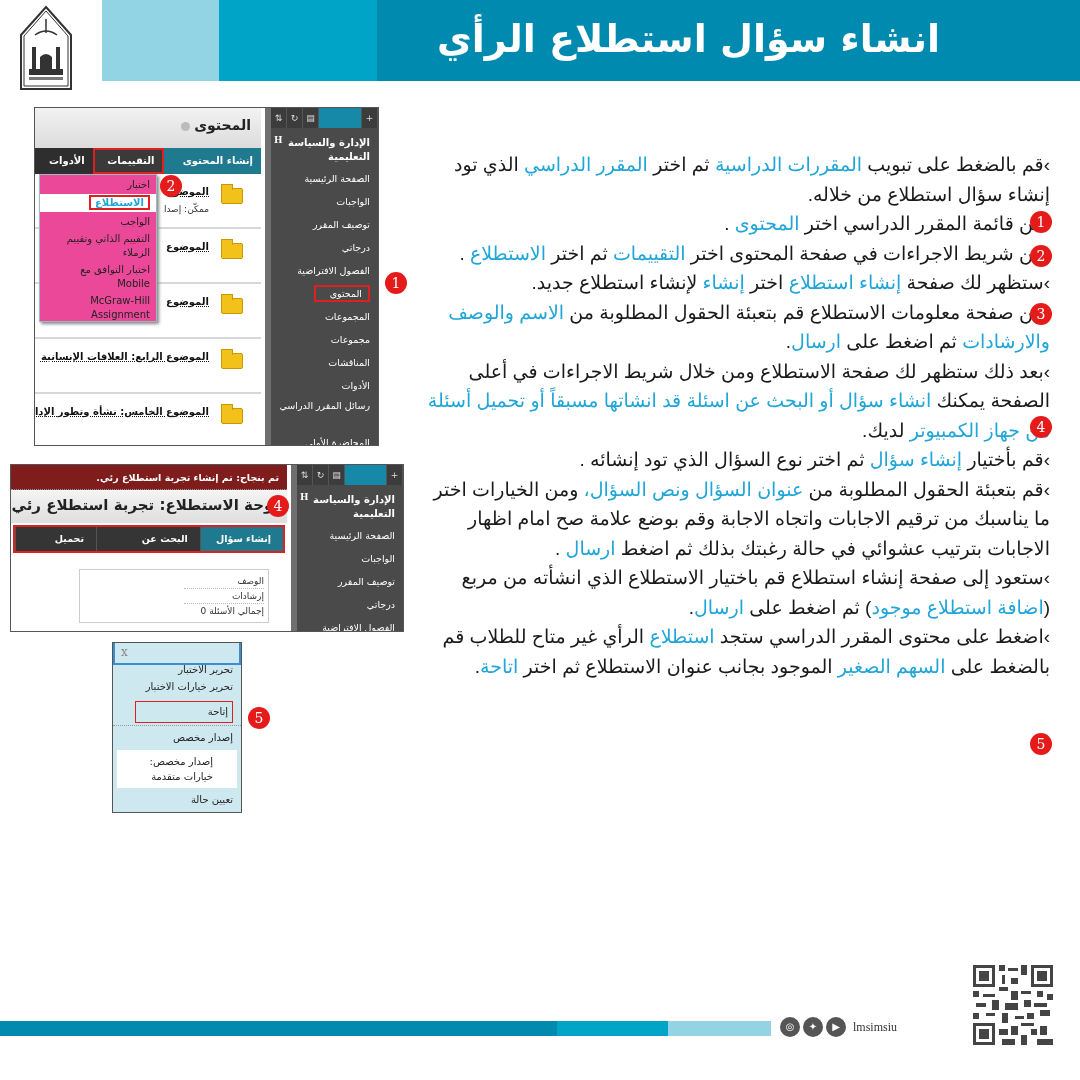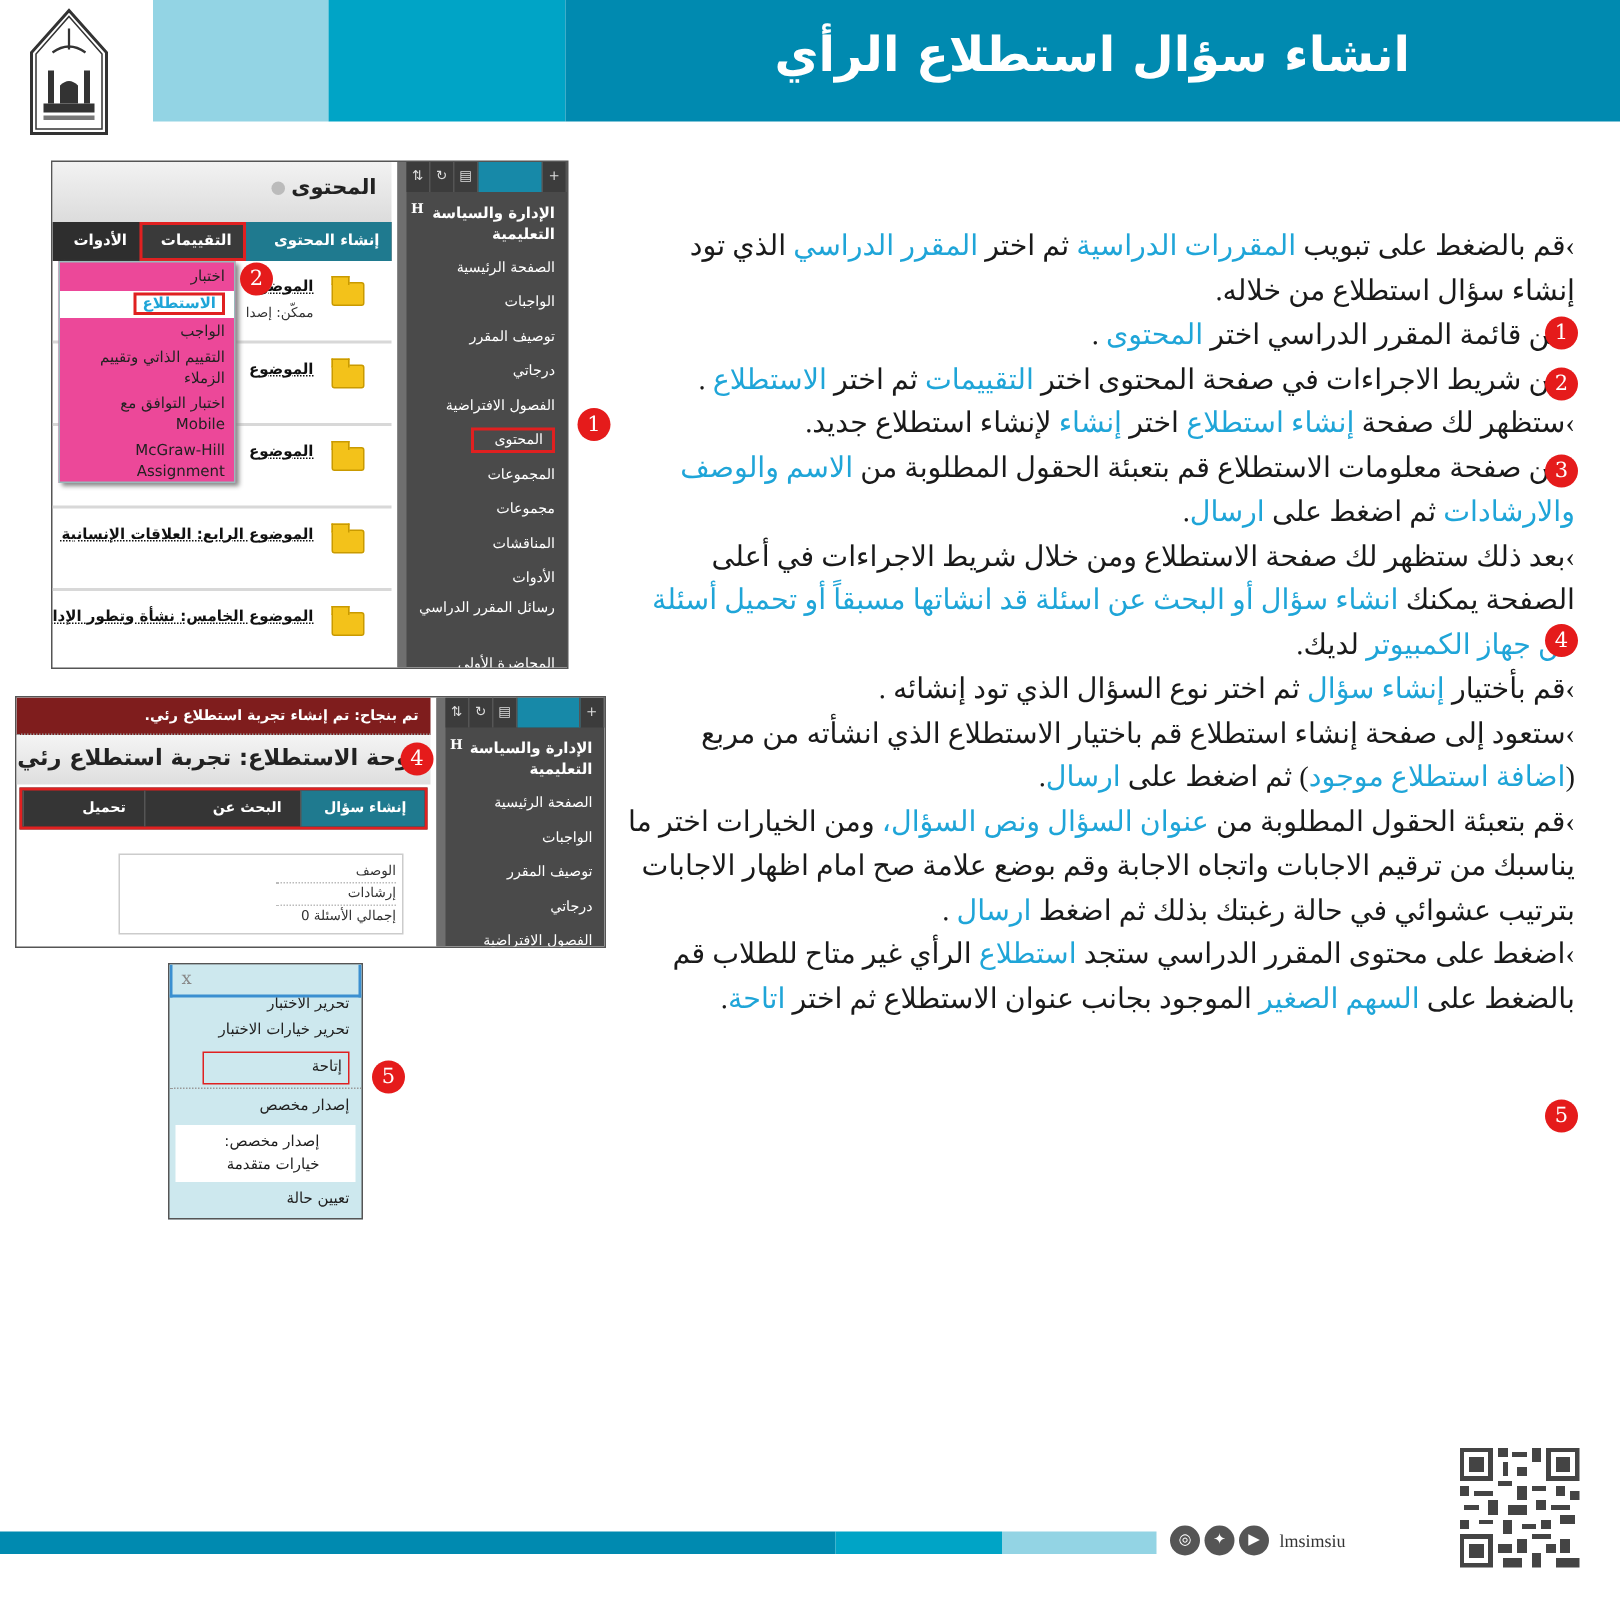--- a/index.html
+++ b/index.html
@@ -3,21 +3,21 @@
 <meta charset="utf-8">
 <style>
   * { box-sizing: border-box; margin: 0; padding: 0; }
   body { width: 1080px; height: 1080px; background: #ffffff; position: relative; overflow: hidden; font-family: "DejaVu Sans", sans-serif; }
 
   
   .logo { position: absolute; left: 17px; top: 5px; width: 58px; height: 86px; }
   .hdr-light { position: absolute; left: 102px; top: 0; width: 117px; height: 81px; background: #93d4e4; }
   .hdr-mid { position: absolute; left: 219px; top: 0; width: 158px; height: 81px; background: #00a4c6; }
   .hdr-dark { position: absolute; left: 377px; top: 0; width: 703px; height: 81px; background: #008ab0; }
-  .hdr-title { position: absolute; right: 140px; top: 17px; color: #fff; font-size: 32px; font-weight: bold; direction: rtl; font-family: "DejaVu Sans", sans-serif; }
+  .hdr-title { position: absolute; right: 140px; top: 17px; color: #fff; font-size: 38px; font-weight: bold; direction: rtl; font-family: "DejaVu Sans", sans-serif; }
 
   
   .shot1 { position: absolute; left: 34px; top: 107px; width: 345px; height: 339px; border: 1px solid #555; background: #fff; overflow: hidden; }
   .s1-sidebar { position: absolute; right: 0; top: 0; width: 113px; height: 100%; background: #4a4a4a; border-left: 6px solid #6f6f6f; }
   .sb-top { height: 20px; background: #3c3c3c; display: flex; direction: ltr; font-size: 9px; color: #ddd; }
   .sb-top span { width: 16px; text-align: center; line-height: 20px; border-right: 1px solid #555; }
   .sb-top .sb-blue { flex: 1; background: #1789a8; }
   .sb-title { color: #fff; font-size: 10px; font-weight: bold; direction: rtl; text-align: right; padding: 8px 8px 4px 14px; line-height: 1.35; position: relative; }
   .sb-title .h { position: absolute; left: 3px; top: 6px; font-family: "DejaVu Serif", serif; font-size: 9px; }
   .sb-item { color: #fff; font-size: 9.5px; direction: rtl; text-align: right; padding: 0 8px; height: 23px; line-height: 23px; }
@@ -63,21 +63,21 @@
   .s3-item { text-align: right; padding: 0 8px; line-height: 24px; }
   .s3-item.clip { line-height: 10px; height: 10px; overflow: hidden; margin-left: 24px; }
   .s3-item.sel { position: relative; border-bottom: 1px dotted #999; }
   .s3-item.sel span { display: inline-block; border: 1.5px solid #e02020; width: 98px; padding-right: 4px; line-height: 20px; margin: 2px 0; }
   .s3-white { background: #fff; padding: 4px 24px; text-align: right; line-height: 15px; margin: 0 4px; }
 
   
   .badge { position: absolute; width: 22px; height: 22px; border-radius: 50%; background: #e51b1b; color: #fff; font-family: "DejaVu Serif", serif; font-size: 14px; text-align: center; line-height: 22px; }
 
   
-  .instructions { position: absolute; right: 30px; top: 150px; width: 636px; direction: rtl; font-size: 19px; line-height: 29.5px; color: #1a1a1a; font-family: Liberation Serif, serif; }
+  .instructions { position: absolute; right: 30px; top: 150px; width: 636px; direction: rtl; font-size: 19px; line-height: 29.5px; color: #1a1a1a; font-family: Liberation Sans, sans-serif; }
   .instructions p { text-align: right; }
   .hl { color: #1fa5d8; }
 
   
   .ft-dark { position: absolute; left: 0; top: 1021px; width: 557px; height: 15px; background: #008ab0; }
   .ft-mid { position: absolute; left: 557px; top: 1021px; width: 111px; height: 15px; background: #00a4c6; }
   .ft-light { position: absolute; left: 668px; top: 1021px; width: 103px; height: 15px; background: #93d4e4; }
   .social { position: absolute; left: 780px; top: 1017px; display: flex; align-items: center; gap: 3px; }
   .soc-icon { width: 20px; height: 20px; border-radius: 50%; background: #555; color: #fff; font-size: 10px; text-align: center; line-height: 20px; }
   .handle { font-family: "Liberation Serif", serif; font-size: 12px; color: #333; margin-left: 4px; }
@@ -239,24 +239,24 @@
   <p>
     <span>›من صفحة معلومات الاستطلاع قم بتعبئة الحقول المطلوبة من </span><span class="hl">الاسم والوصف والارشادات</span><span> ثم اضغط على </span><span class="hl">ارسال</span><span>.</span>
   </p>
   <p>
     <span>›بعد ذلك ستظهر لك صفحة الاستطلاع ومن خلال شريط الاجراءات في أعلى الصفحة يمكنك </span><span class="hl">انشاء سؤال أو البحث عن اسئلة قد انشاتها مسبقاً أو تحميل أسئلة من جهاز الكمبيوتر</span><span> لديك.</span>
   </p>
   <p>
     <span>›قم بأختيار </span><span class="hl">إنشاء سؤال</span><span> ثم اختر نوع السؤال الذي تود إنشائه .</span>
   </p>
   <p>
+    <span>›قم بتعبئة الحقول المطلوبة من </span><span class="hl">عنوان السؤال ونص السؤال،</span><span> ومن الخيارات اختر ما يناسبك من ترقيم الاجابات واتجاه الاجابة وقم بوضع علامة صح امام اظهار الاجابات بترتيب عشوائي في حالة رغبتك بذلك ثم اضغط </span><span class="hl">ارسال</span><span> .</span>
+  </p>
+  <p>
     <span>›ستعود إلى صفحة إنشاء استطلاع قم باختيار الاستطلاع الذي انشأته من مربع (</span><span class="hl">اضافة استطلاع موجود</span><span>) ثم اضغط على </span><span class="hl">ارسال</span><span>.</span>
-  </p>
-  <p>
-    <span>›قم بتعبئة الحقول المطلوبة من </span><span class="hl">عنوان السؤال ونص السؤال،</span><span> ومن الخيارات اختر ما يناسبك من ترقيم الاجابات واتجاه الاجابة وقم بوضع علامة صح امام اظهار الاجابات بترتيب عشوائي في حالة رغبتك بذلك ثم اضغط </span><span class="hl">ارسال</span><span> .</span>
   </p>
   <p>
     <span>›اضغط على محتوى المقرر الدراسي ستجد </span><span class="hl">استطلاع</span><span> الرأي غير متاح للطلاب قم بالضغط على </span><span class="hl">السهم الصغير</span><span> الموجود بجانب عنوان الاستطلاع ثم اختر </span><span class="hl">اتاحة</span><span>.</span>
   </p>
 </div>
 <div class="badge" style="left:1030px; top:211px;">1</div>
 <div class="badge" style="left:1030px; top:245px;">2</div>
 <div class="badge" style="left:1030px; top:303px;">3</div>
 <div class="badge" style="left:1030px; top:416px;">4</div>
 <div class="badge" style="left:1030px; top:733px;">5</div>

